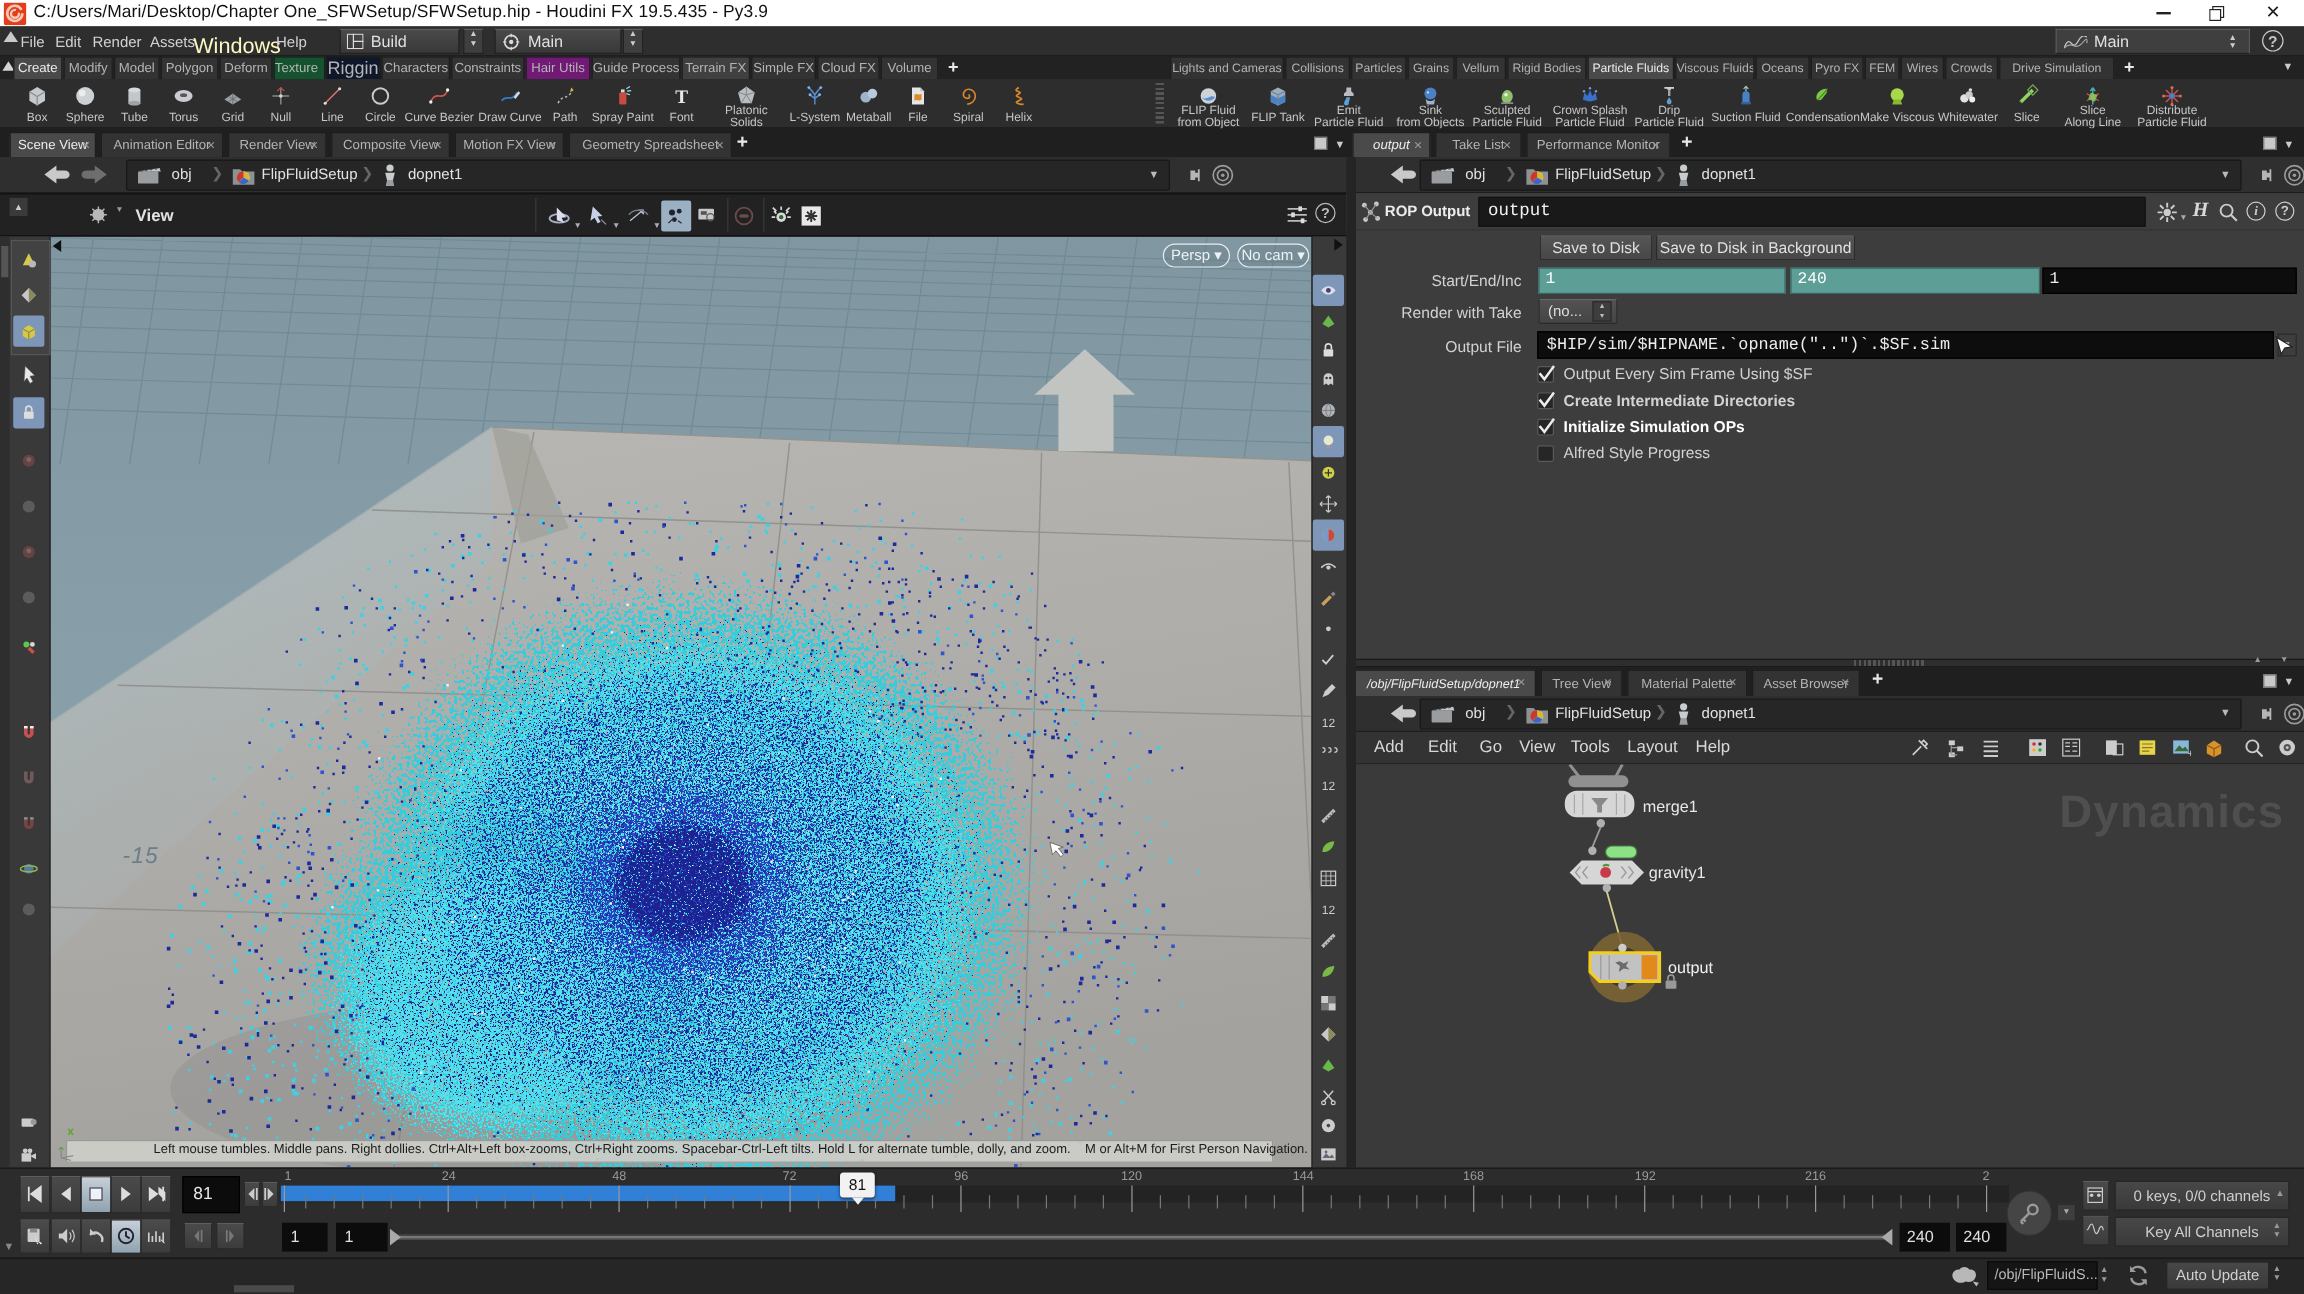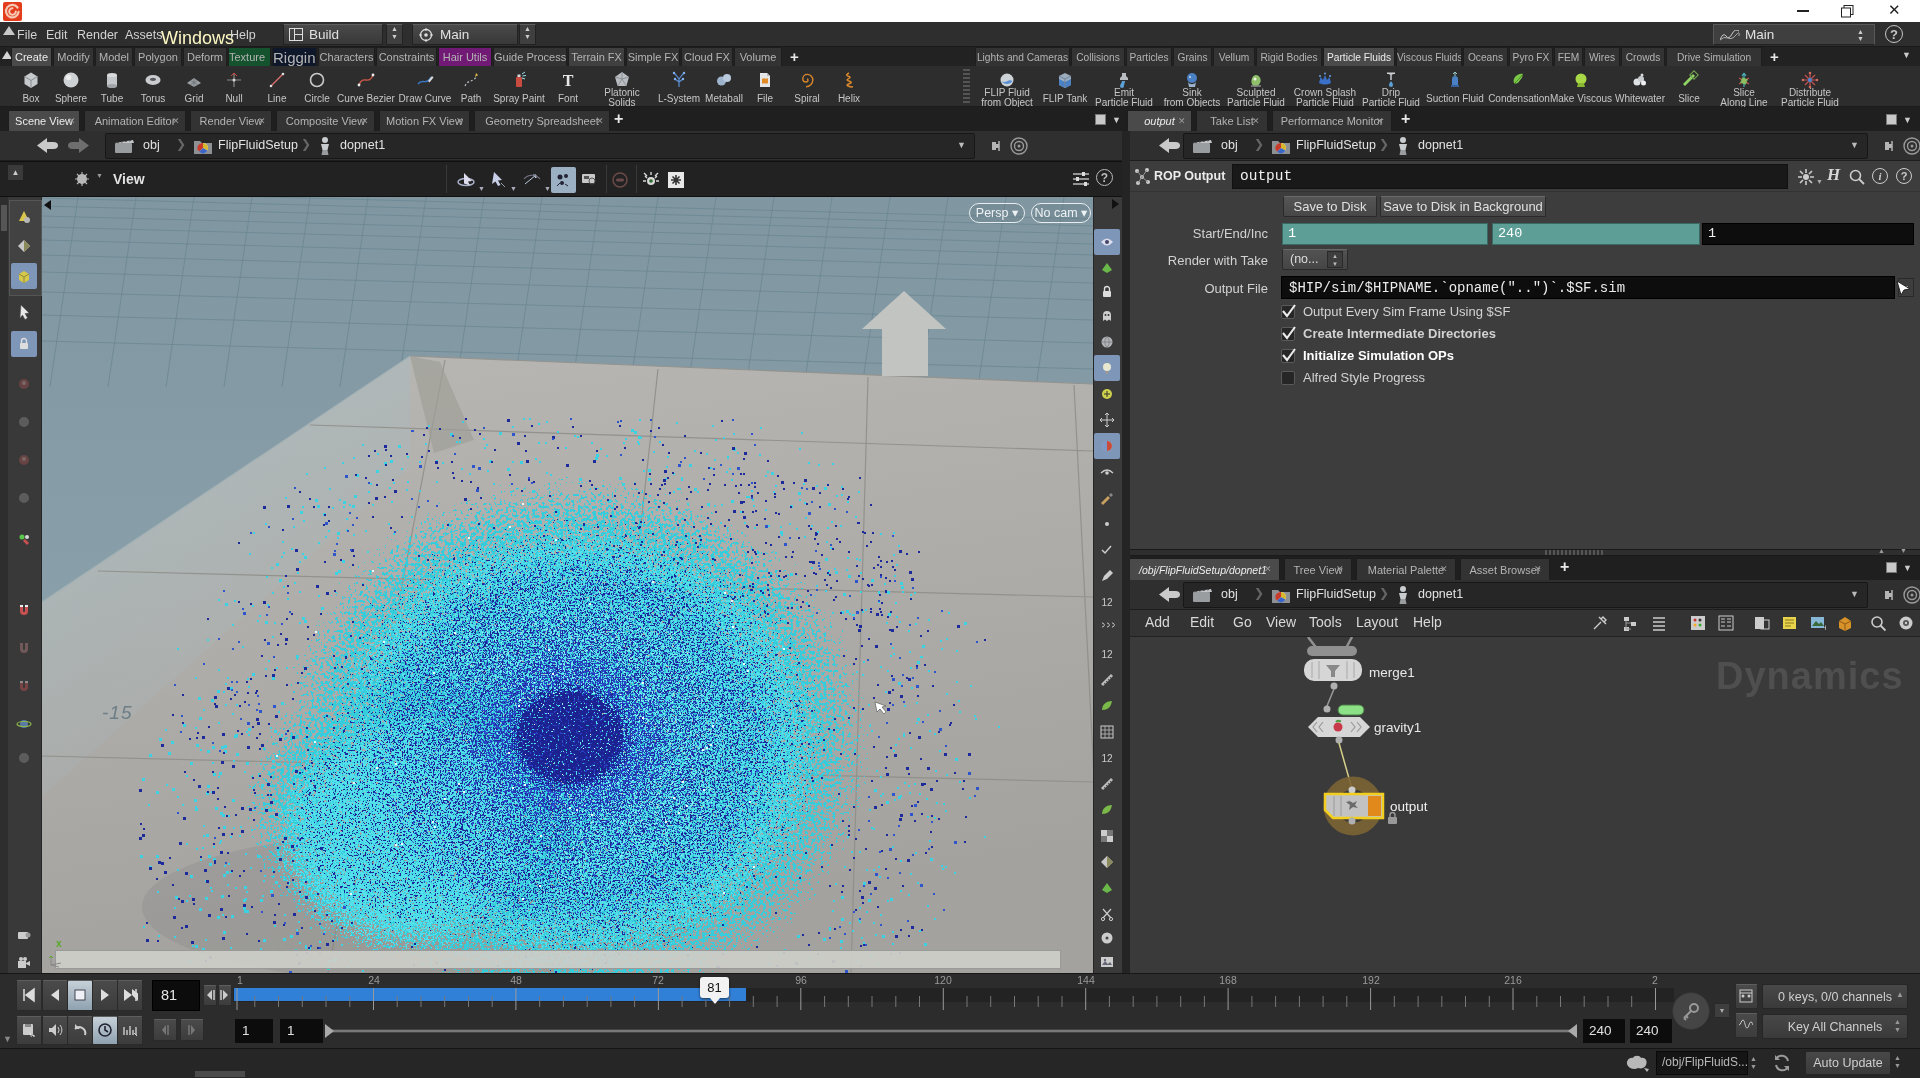--- a/index.html
+++ b/index.html
@@ -9,20 +9,21 @@
 .ic{position:absolute;display:flex;align-items:center;justify-content:center}
 svg{display:block}
 </style></head><body>
 <div id="root">
 <div class="abs" style="left:0;top:0;width:1920px;height:22px;background:#fff">
  <svg class="abs" style="left:3px;top:2px" width="19" height="19" viewBox="0 0 19 19">
   <rect width="19" height="19" rx="2" fill="#e33d1e"></rect>
   <path d="M14.5 5.5A6.3 6.3 0 1 0 15.6 9.9" fill="none" stroke="#f6c9b4" stroke-width="2.2" stroke-linecap="round"></path>
   <path d="M9.5 6.2a3.3 3.3 0 1 0 3.3 3.3" fill="none" stroke="#f6c9b4" stroke-width="2" stroke-linecap="round"></path>
  </svg>
+ <div class="tx" style="left:28px;top:2px;font-size:14.5px;color:#101010;letter-spacing:.1px">C:/Users/Mari/Desktop/Chapter One_SFWSetup/SFWSetup.hip - Houdini FX 19.5.435 - Py3.9</div>
  <div class="abs" style="left:1797px;top:10px;width:12px;height:1.5px;background:#222"></div>
  <svg class="abs" style="left:1841px;top:5px" width="13" height="13" viewBox="0 0 13 13">
    <rect x="3" y="0.5" width="9" height="9" fill="none" stroke="#222"></rect>
    <rect x="0.5" y="3" width="9" height="9" fill="#fff" stroke="#222"></rect>
  </svg>
  <div class="tx" style="left:1888px;top:1px;font-size:15px;color:#222">✕</div>
 </div>
 
 <div class="abs" style="left:0;top:22px;width:1920px;height:25px;background:#2e2e2e;border-bottom:1px solid #1a1a1a">
  <div class="abs" style="left:3px;top:4px;width:0;height:0;border-left:6px solid transparent;border-right:6px solid transparent;border-bottom:9px solid #c9c9c9"></div>
@@ -814,20 +815,21 @@
       <circle cx="8" cy="8" r="1.5" fill="#444"></circle>
     </svg>
     <svg class="abs" style="left:1099px;top:954px;opacity:1" width="16" height="16" viewBox="0 0 16 16">
       <rect x="2" y="3" width="12" height="10" fill="#ccc"></rect>
       <path d="M3 11l3-4 3 3 2-2 2 3z" fill="#667"></path>
       <circle cx="6" cy="6" r="1.2" fill="#667"></circle>
     </svg>
     <div class="abs" style="left:969px;top:203px;width:56px;height:20px;border:1.5px solid #e8eef0;border-radius:10px;color:#eef2f4;font-size:12.5px;text-align:center;line-height:18px;background:rgba(90,110,120,.25)">Persp ▾</div>
     <div class="abs" style="left:1031px;top:203px;width:60px;height:20px;border:1.5px solid #e8eef0;border-radius:10px;color:#eef2f4;font-size:12.5px;text-align:center;line-height:18px;background:rgba(90,110,120,.25)">No cam ▾</div>
     <div class="abs" style="left:55px;top:950px;width:1006px;height:19px;background:rgba(206,206,201,.92);border:1px solid #999"></div>
+    <div class="tx" style="left:128px;top:952px;font-size:10.8px;color:#1b1b1b">Left mouse tumbles. Middle pans. Right dollies. Ctrl+Alt+Left box-zooms, Ctrl+Right zooms. Spacebar-Ctrl-Left tilts. Hold L for alternate tumble, dolly, and zoom. &nbsp;&nbsp;&nbsp;M or Alt+M for First Person Navigation.</div>
     <div class="tx" style="left:56px;top:938px;font-size:10px;color:#5aa828;font-weight:bold">x</div>
     <svg class="abs" style="left:48px;top:950px" width="18" height="18" viewBox="0 0 18 18">
       <path d="M3 15L3 6M3 15l10-2M3 15l8 2" stroke="#888" fill="none"></path>
       <path d="M3 6l2 2M3 6L1 8" stroke="#5aa828"></path>
     </svg>
     <div class="abs" style="left:44px;top:200px;width:0;height:0;border-top:5px solid transparent;border-bottom:5px solid transparent;border-right:7px solid #111"></div>
     <div class="abs" style="left:1122px;top:131px;width:798px;height:842px;background:#3d3d3d"></div>
     <div class="abs" style="left:1122px;top:131px;width:798px;height:30px;background:#2f2f2f;border-bottom:1px solid #1d1d1d"></div>
     <svg class="abs" style="left:1158px;top:137px" width="24" height="17" viewBox="0 0 24 17">
       <path d="M11 1 1 8.5 11 16v-4h6.5c3 0 4.5-1.5 4.5-3.5S20.5 5 17.5 5H11z" fill="#c9c9c9"></path>

